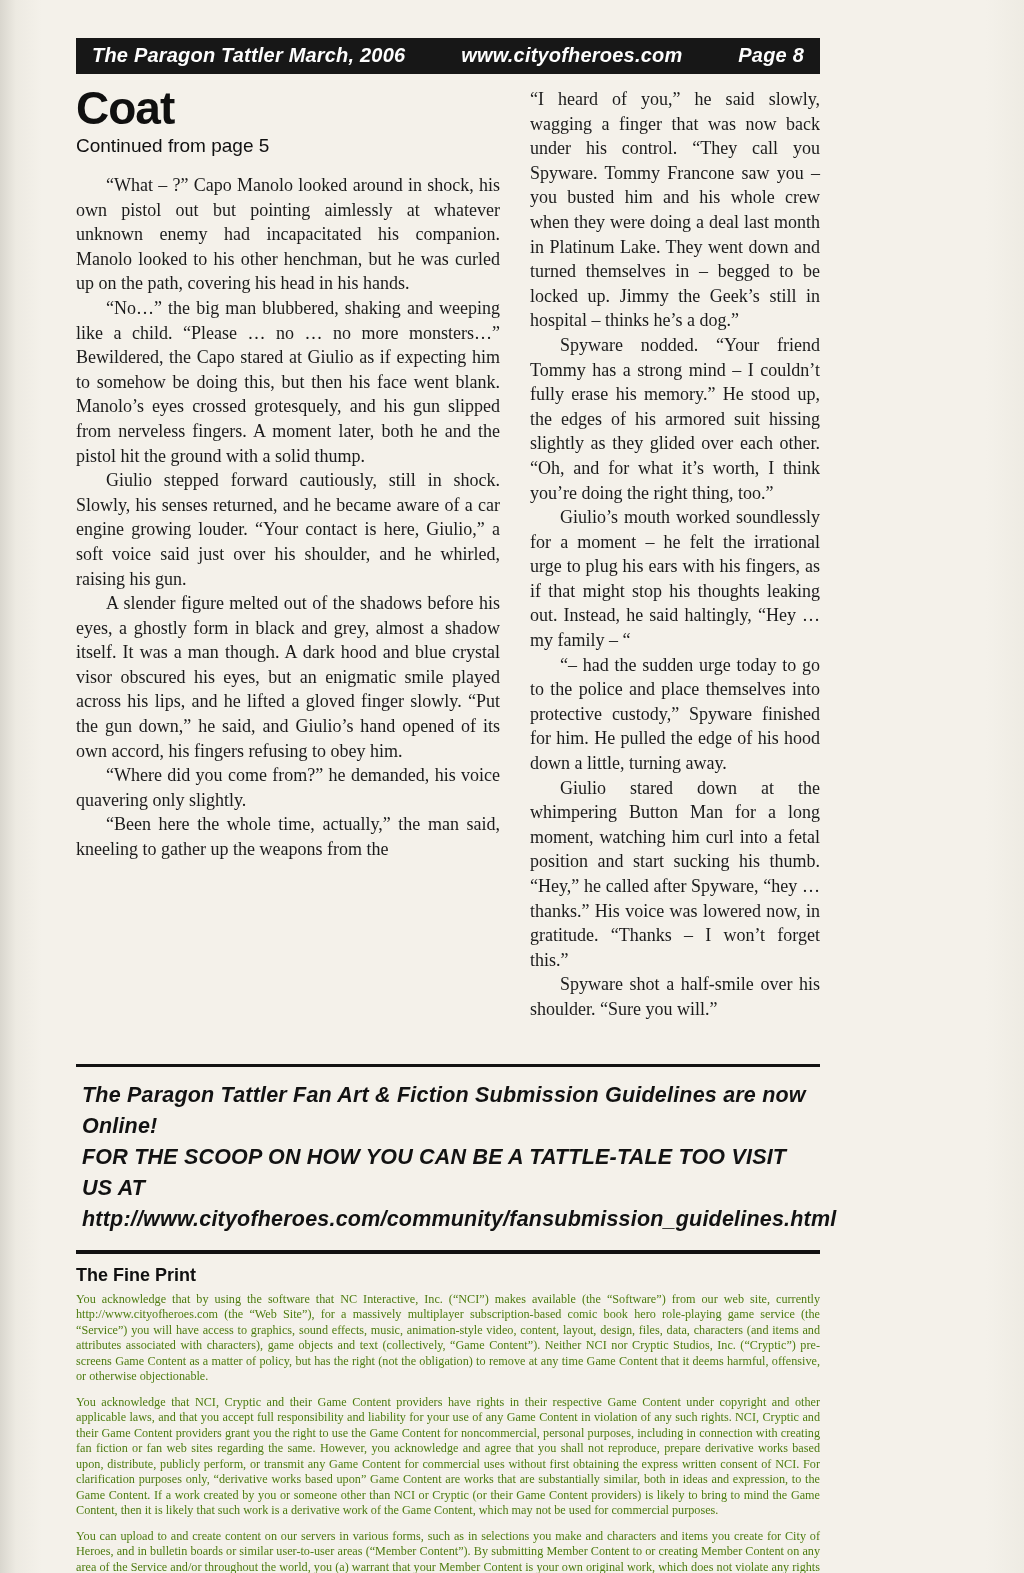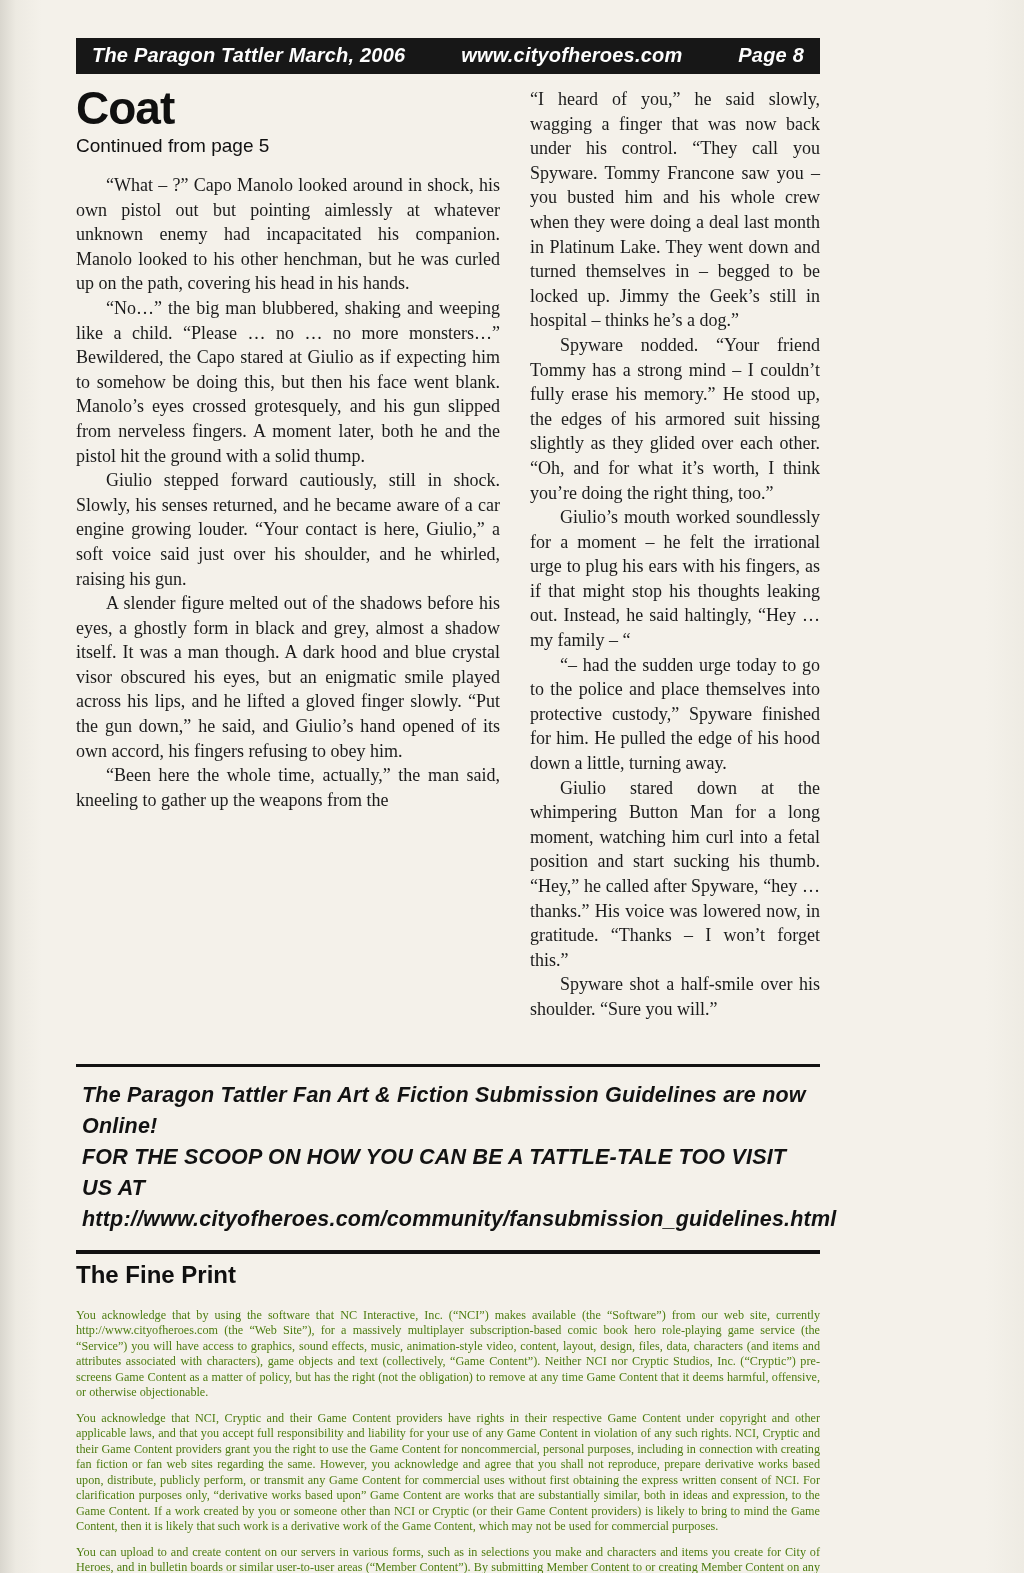--- a/index.html
+++ b/index.html
@@ -55,22 +55,22 @@
   .banner p {
     font-family:"Liberation Sans", sans-serif;
     font-style:italic; font-weight:bold;
     font-size:21.5px; line-height:31px; color:#121212;
     letter-spacing:.2px;
   }
 
   
   .fineprint-title {
     font-family:"Liberation Sans", sans-serif;
-    font-weight:bold; font-size:24px; line-height:26px;
-    margin:8px 0 20px 0; color:#101010;
+    font-weight:bold; font-size:18px; line-height:26px;
+    margin:8px 0 4px 0; color:#101010;
   }
   .fineprint p {
     font-size:12.2px; line-height:15.5px;
     text-align:justify; margin-bottom:10px; color:#4d7c0f;
   }
 
   
   .page-footer {
     border-top:2px solid #121212;
     margin-top:2px; padding-top:9px;
@@ -97,20 +97,21 @@
 
   <div class="story-wrap story">
     <div class="col-left">
       <div class="story-title">Coat</div>
       <div class="story-subtitle">Continued from page 5</div>
       <div>
           <p>“What – ?” Capo Manolo looked around in shock, his own pistol out but pointing aimlessly at whatever unknown enemy had incapacitated his companion. Manolo looked to his other henchman, but he was curled up on the path, covering his head in his hands.</p>
           <p>“No…” the big man blubbered, shaking and weeping like a child. “Please … no … no more monsters…” Bewildered, the Capo stared at Giulio as if expecting him to somehow be doing this, but then his face went blank. Manolo’s eyes crossed grotesquely, and his gun slipped from nerveless fingers. A moment later, both he and the pistol hit the ground with a solid thump.</p>
           <p>Giulio stepped forward cautiously, still in shock. Slowly, his senses returned, and he became aware of a car engine growing louder. “Your contact is here, Giulio,” a soft voice said just over his shoulder, and he whirled, raising his gun.</p>
           <p>A slender figure melted out of the shadows before his eyes, a ghostly form in black and grey, almost a shadow itself. It was a man though. A dark hood and blue crystal visor obscured his eyes, but an enigmatic smile played across his lips, and he lifted a gloved finger slowly. “Put the gun down,” he said, and Giulio’s hand opened of its own accord, his fingers refusing to obey him.</p>
+          <p>“Where did you come from?” he demanded, his voice quavering only slightly.</p>
           <p>“Been here the whole time, actually,” the man said, kneeling to gather up the weapons from the</p>
         </div>
     </div>
     <div class="col-right">
         <p>“I heard of you,” he said slowly, wagging a finger that was now back under his control. “They call you Spyware. Tommy Francone saw you – you busted him and his whole crew when they were doing a deal last month in Platinum Lake. They went down and turned themselves in – begged to be locked up. Jimmy the Geek’s still in hospital – thinks he’s a dog.”</p>
         <p>Spyware nodded. “Your friend Tommy has a strong mind – I couldn’t fully erase his memory.” He stood up, the edges of his armored suit hissing slightly as they glided over each other. “Oh, and for what it’s worth, I think you’re doing the right thing, too.”</p>
         <p>Giulio’s mouth worked soundlessly for a moment – he felt the irrational urge to plug his ears with his fingers, as if that might stop his thoughts leaking out. Instead, he said haltingly, “Hey … my family – “</p>
         <p>“– had the sudden urge today to go to the police and place themselves into protective custody,” Spyware finished for him. He pulled the edge of his hood down a little, turning away.</p>
         <p>Giulio stared down at the whimpering Button Man for a long moment, watching him curl into a fetal position and start sucking his thumb. “Hey,” he called after Spyware, “hey … thanks.” His voice was lowered now, in gratitude. “Thanks – I won’t forget this.”</p>
         <p>Spyware shot a half-smile over his shoulder. “Sure you will.”</p>

